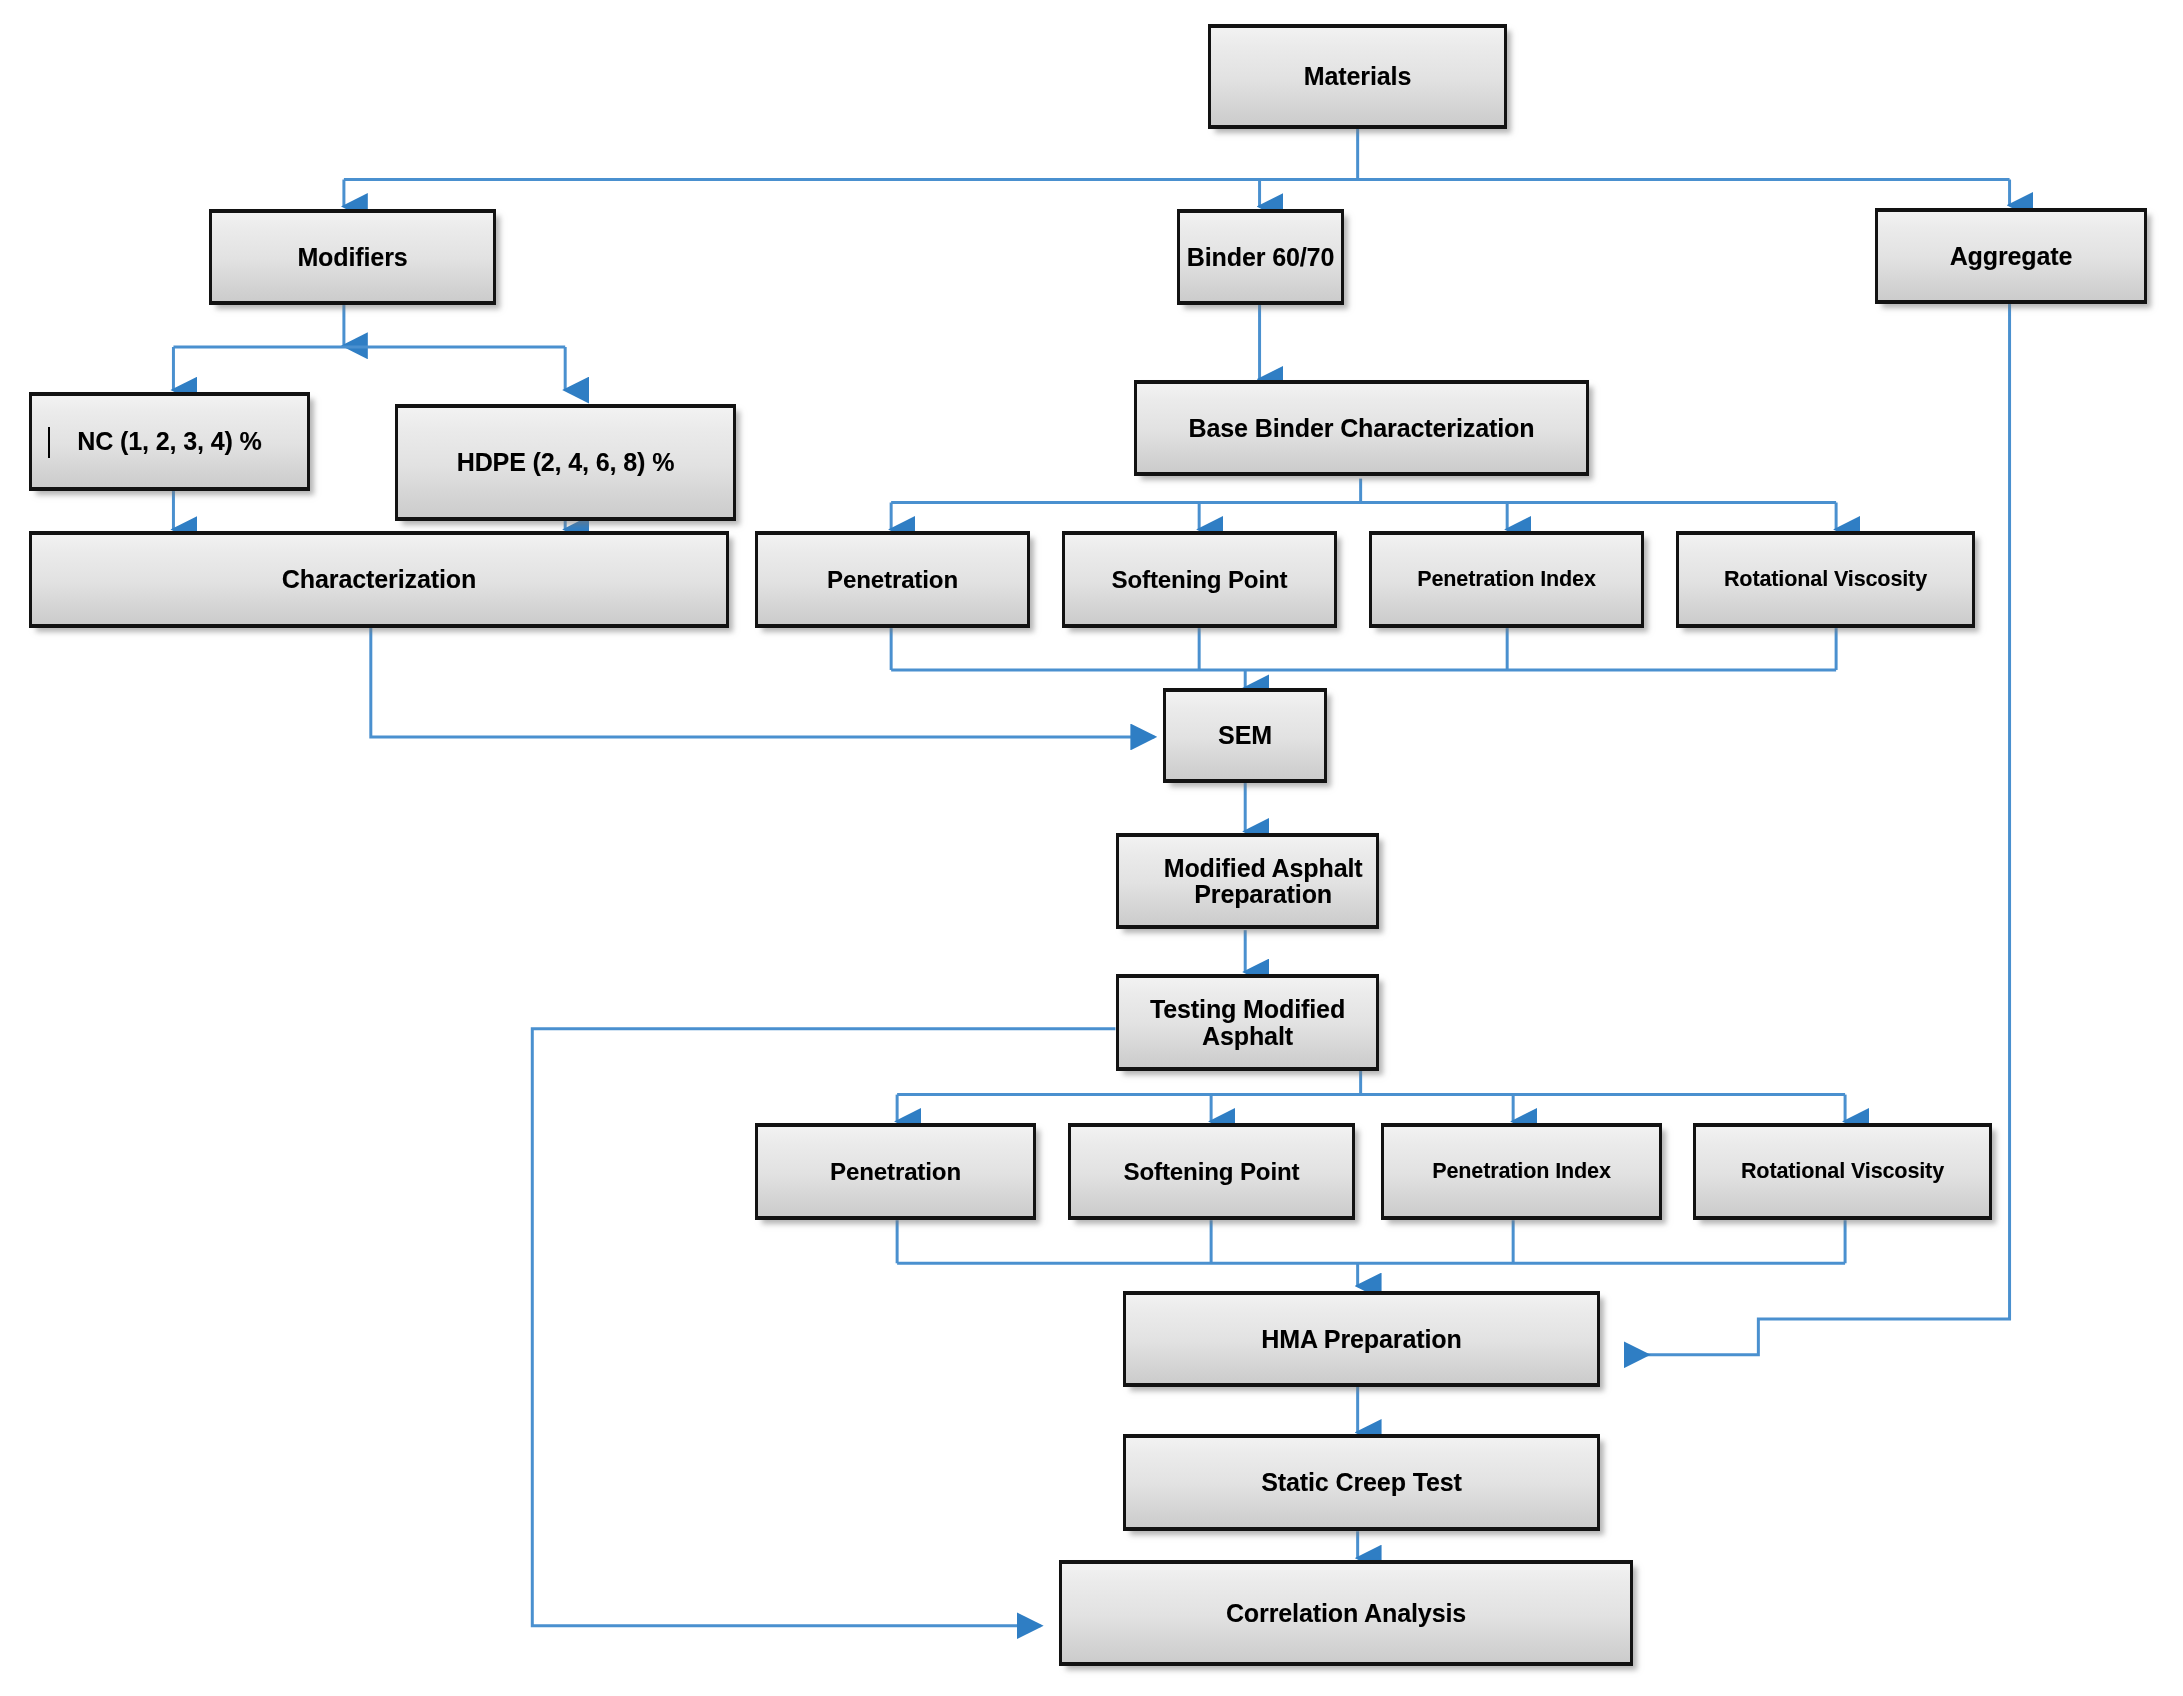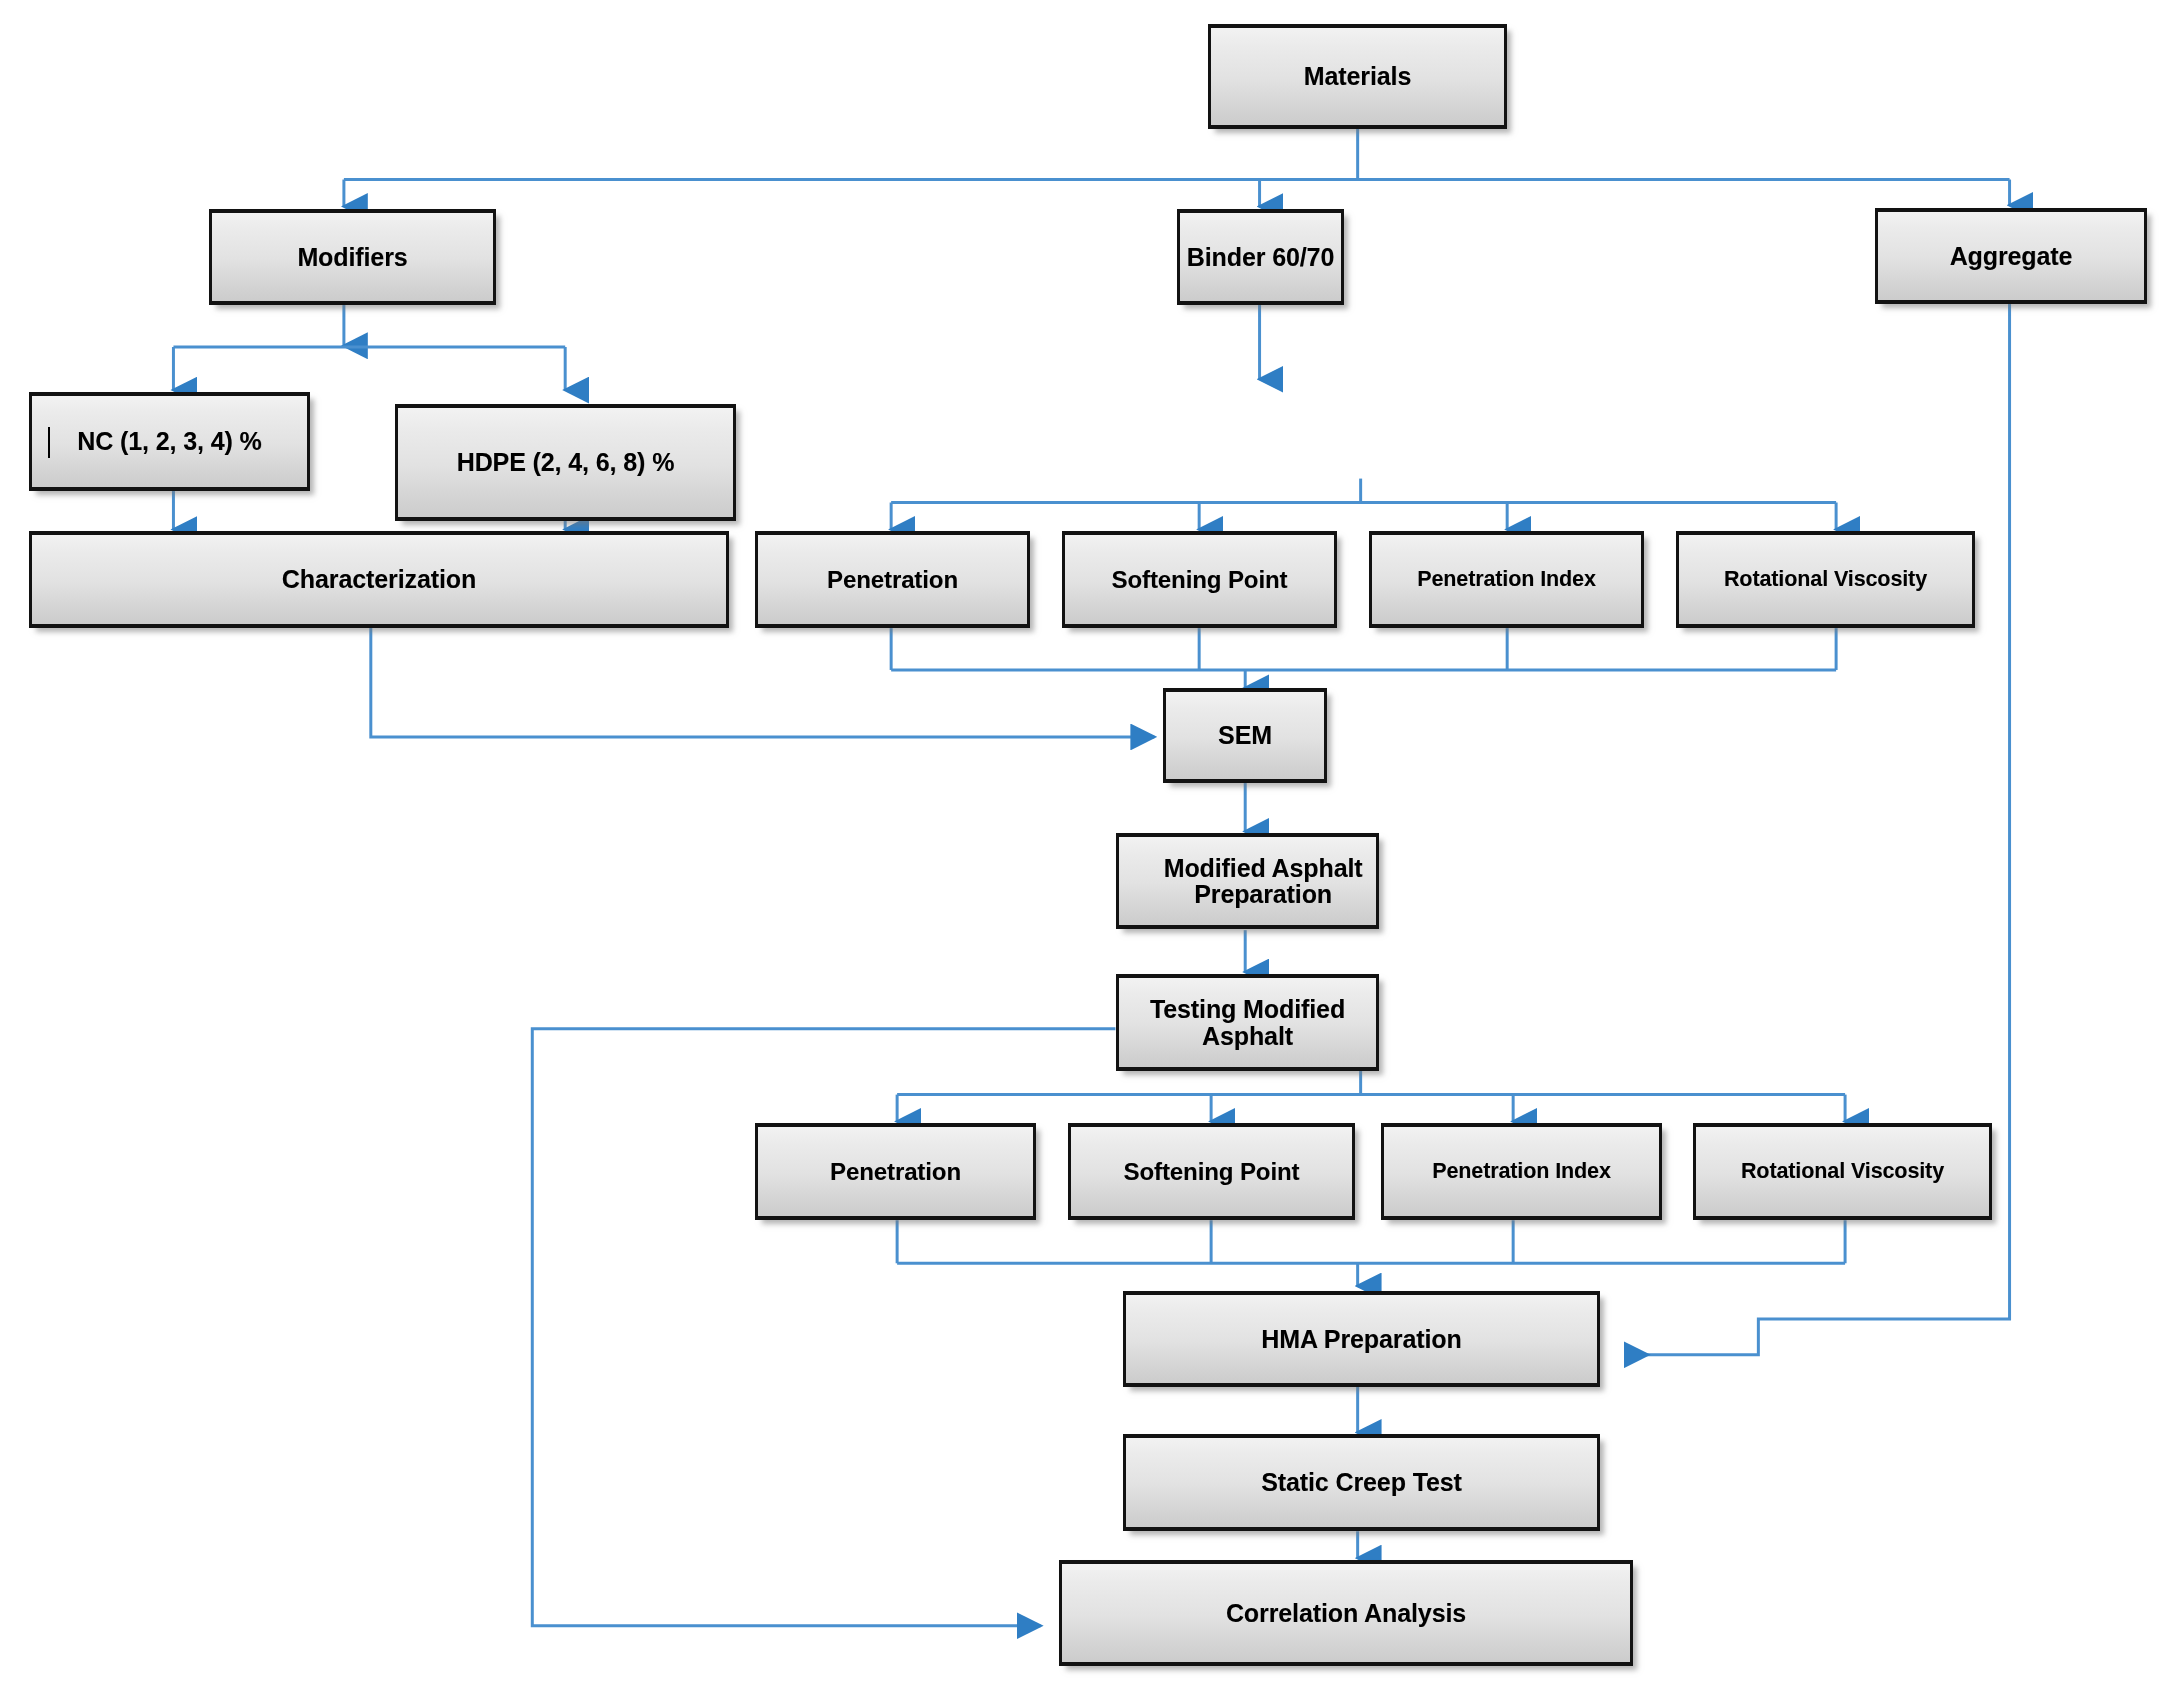--- a/index.html
+++ b/index.html
@@ -167,20 +167,23 @@
   </div>
 
   <div class="node sz-lg with-caret" style="left:29px; top:392px; width:281px; height:99px;">
     <span class="node-label">NC (1, 2, 3, 4) %</span>
   </div>
 
   <div class="node sz-lg" style="left:395px; top:392px; width:341px; height:117px;margin-top:12px;">
     <span class="node-label">HDPE (2, 4, 6, 8) %</span>
   </div>
 
+  <div class="node sz-lg" style="left:1134px; top:380px; width:455px; height:96px;">
+    <span class="node-label">Base Binder Characterization</span>
+  </div>
 
   <div class="node sz-lg" style="left:29px; top:531px; width:700px; height:97px;">
     <span class="node-label">Characterization</span>
   </div>
 
   <div class="node sz-md" style="left:755px; top:531px; width:275px; height:97px;">
     <span class="node-label">Penetration</span>
   </div>
 
   <div class="node sz-md" style="left:1062px; top:531px; width:275px; height:97px;">

